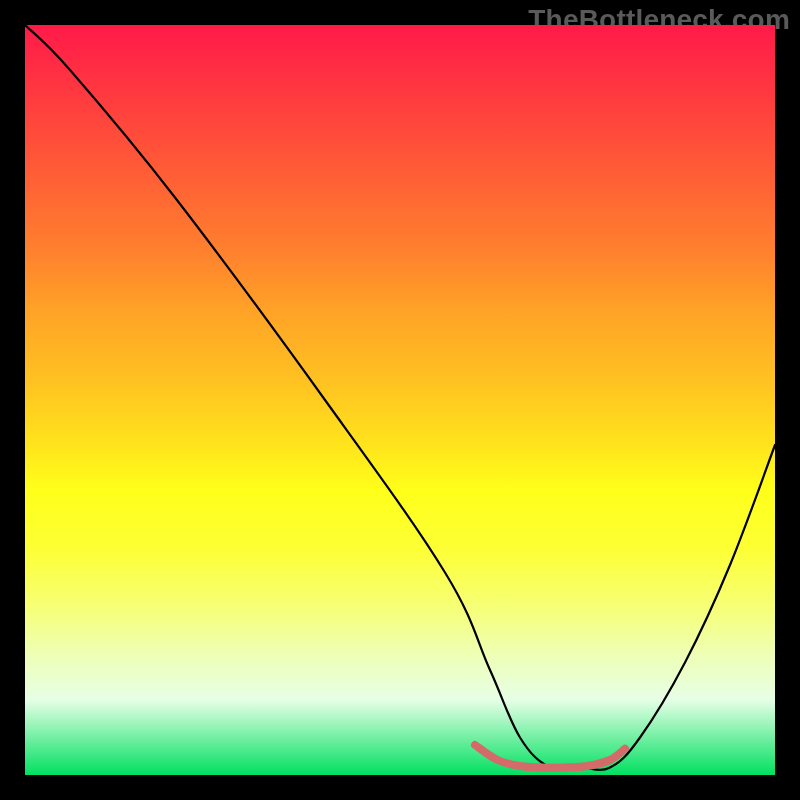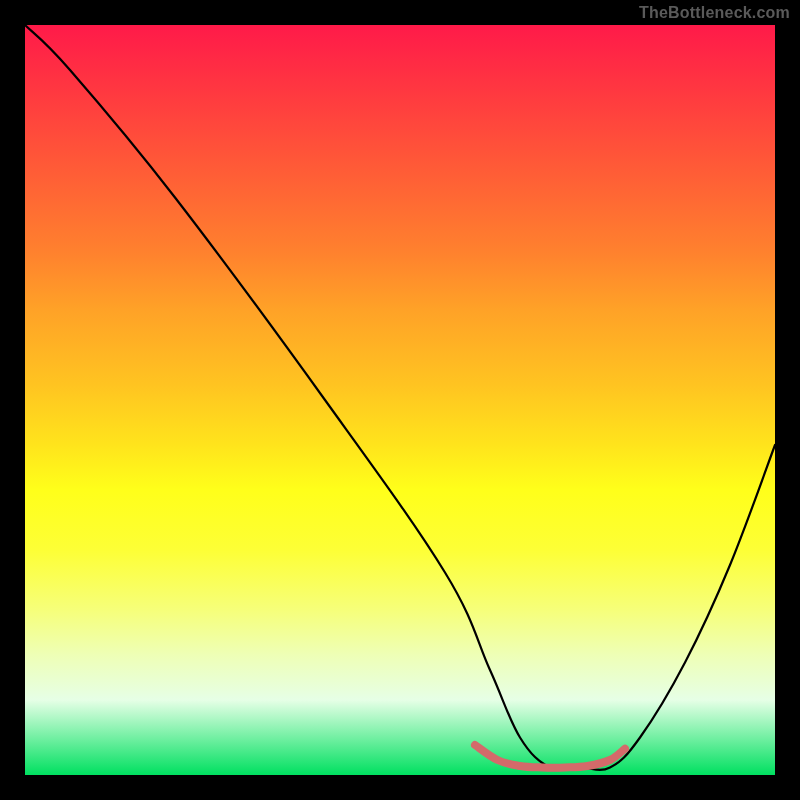--- a/index.html
+++ b/index.html
@@ -29,21 +29,21 @@
       #f6ff7a 78%,
       #eeffb6 84%,
       #e6ffe6 90%,
       #00e060 100%);
   }
   .watermark {
     position: absolute;
     top: 4px;
     right: 10px;
     font-family: Arial, Helvetica, sans-serif;
-    font-size: 16px;
+    font-size: 28px;
     font-weight: 600;
     color: #5a5a5a;
     letter-spacing: 0.2px;
     user-select: none;
   }
   svg.curve {
     position: absolute;
     left: 0;
     top: 0;
     width: 750px;

